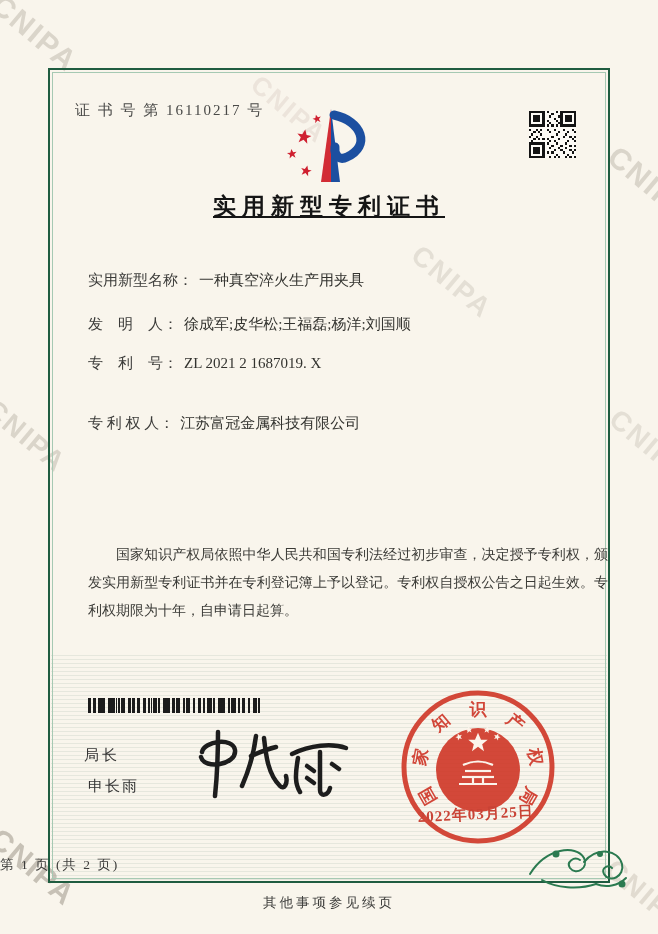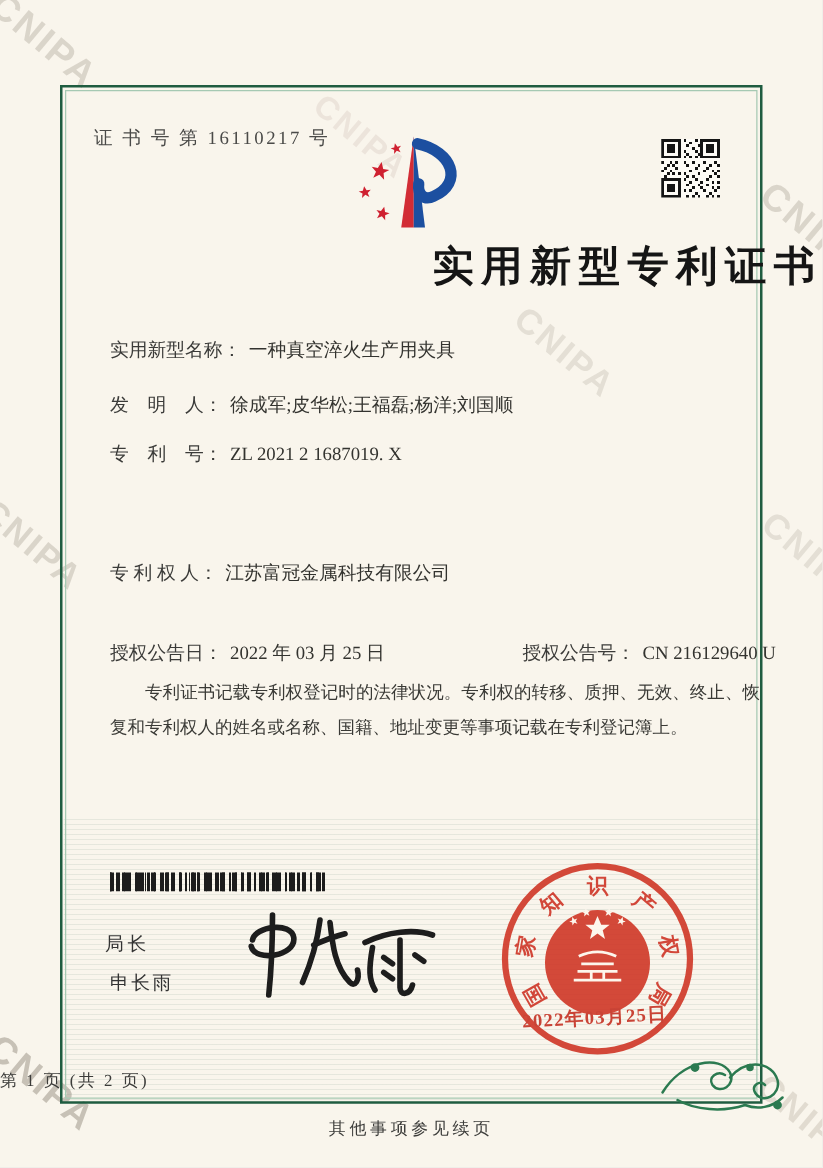--- a/index.html
+++ b/index.html
@@ -30,22 +30,22 @@
       rgba(120,150,135,0.15) 0px, rgba(120,150,135,0.15) 1px,
       transparent 1px, transparent 4px);
   }
   .cert-no{
     position:absolute; left:75px; top:101px; font-size:15px;
     letter-spacing:2px; color:#4a4a48;
   }
   .logo{ position:absolute; left:276px; top:104px; width:100px; height:84px; }
   .qr{ position:absolute; left:529px; top:111px; width:47px; height:47px; }
   .title{
-    position:absolute; left:0; top:191px; width:100%; text-align:right;
-    font-size:33px; font-weight:bold; letter-spacing:6px; color:#151515;
+    position:absolute; left:0; top:191px; width:100%; text-align:center;
+    font-size:23px; font-weight:bold; letter-spacing:6px; color:#151515;text-decoration:underline;
   }
   .field-row{ position:absolute; left:88px; font-size:15px; white-space:nowrap; }
   .field-row .lb{ color:#3b3b39; }
   .field-row .val{ color:#33332f; margin-left:6px; }
   .grant-no{ position:absolute; left:330px; top:0; }
   .paras{
     position:absolute; left:88px; top:541px; width:520px;
     font-size:14px; line-height:28px; color:#3a3a36; text-align:justify;
   }
   .paras p{ margin:0; text-indent:2em; }
@@ -117,32 +117,26 @@
 
   <div class="field-row" style="top:271px;">
     <span class="lb">实用新型名称：</span><span class="val">一种真空淬火生产用夹具</span>
   </div>
   <div class="field-row" style="top:315px;">
     <span class="lb">发　明　人：</span><span class="val">徐成军;皮华松;王福磊;杨洋;刘国顺</span>
   </div>
   <div class="field-row" style="top:354px;">
     <span class="lb">专　利　号：</span><span class="val">ZL 2021 2 1687019. X</span>
   </div>
-  <div class="field-row" style="top:449px;">
+  <div class="field-row" style="top:414px;">
     <span class="lb">专 利 权 人：</span><span class="val">江苏富冠金属科技有限公司</span>
   </div>
-  <div class="field-row" style="top:513px;">
-    <span class="lb">授权公告日：</span><span class="val">2022 年 03 月 25 日</span>
-    <span class="grant-no">
-      <span class="lb">授权公告号：</span><span class="val">CN 216129640 U</span>
-    </span>
-  </div>
 
   <div class="paras">
-    <p>专利证书记载专利权登记时的法律状况。专利权的转移、质押、无效、终止、恢复和专利权人的姓名或名称、国籍、地址变更等事项记载在专利登记簿上。</p>
+    <p>国家知识产权局依照中华人民共和国专利法经过初步审查，决定授予专利权，颁发实用新型专利证书并在专利登记簿上予以登记。专利权自授权公告之日起生效。专利权期限为十年，自申请日起算。</p>
   </div>
 
   <div class="barcode"></div>
 
   <div class="signoff-title">局长</div>
   <div class="signoff-name">申长雨</div>
 
   <svg class="signature" viewBox="0 0 168 88">
     <g stroke="#1d1d1d" stroke-width="4.5" fill="none" stroke-linecap="round" stroke-linejoin="round">
       <path d="M30,10 C30,30 29,55 27,74"></path>

